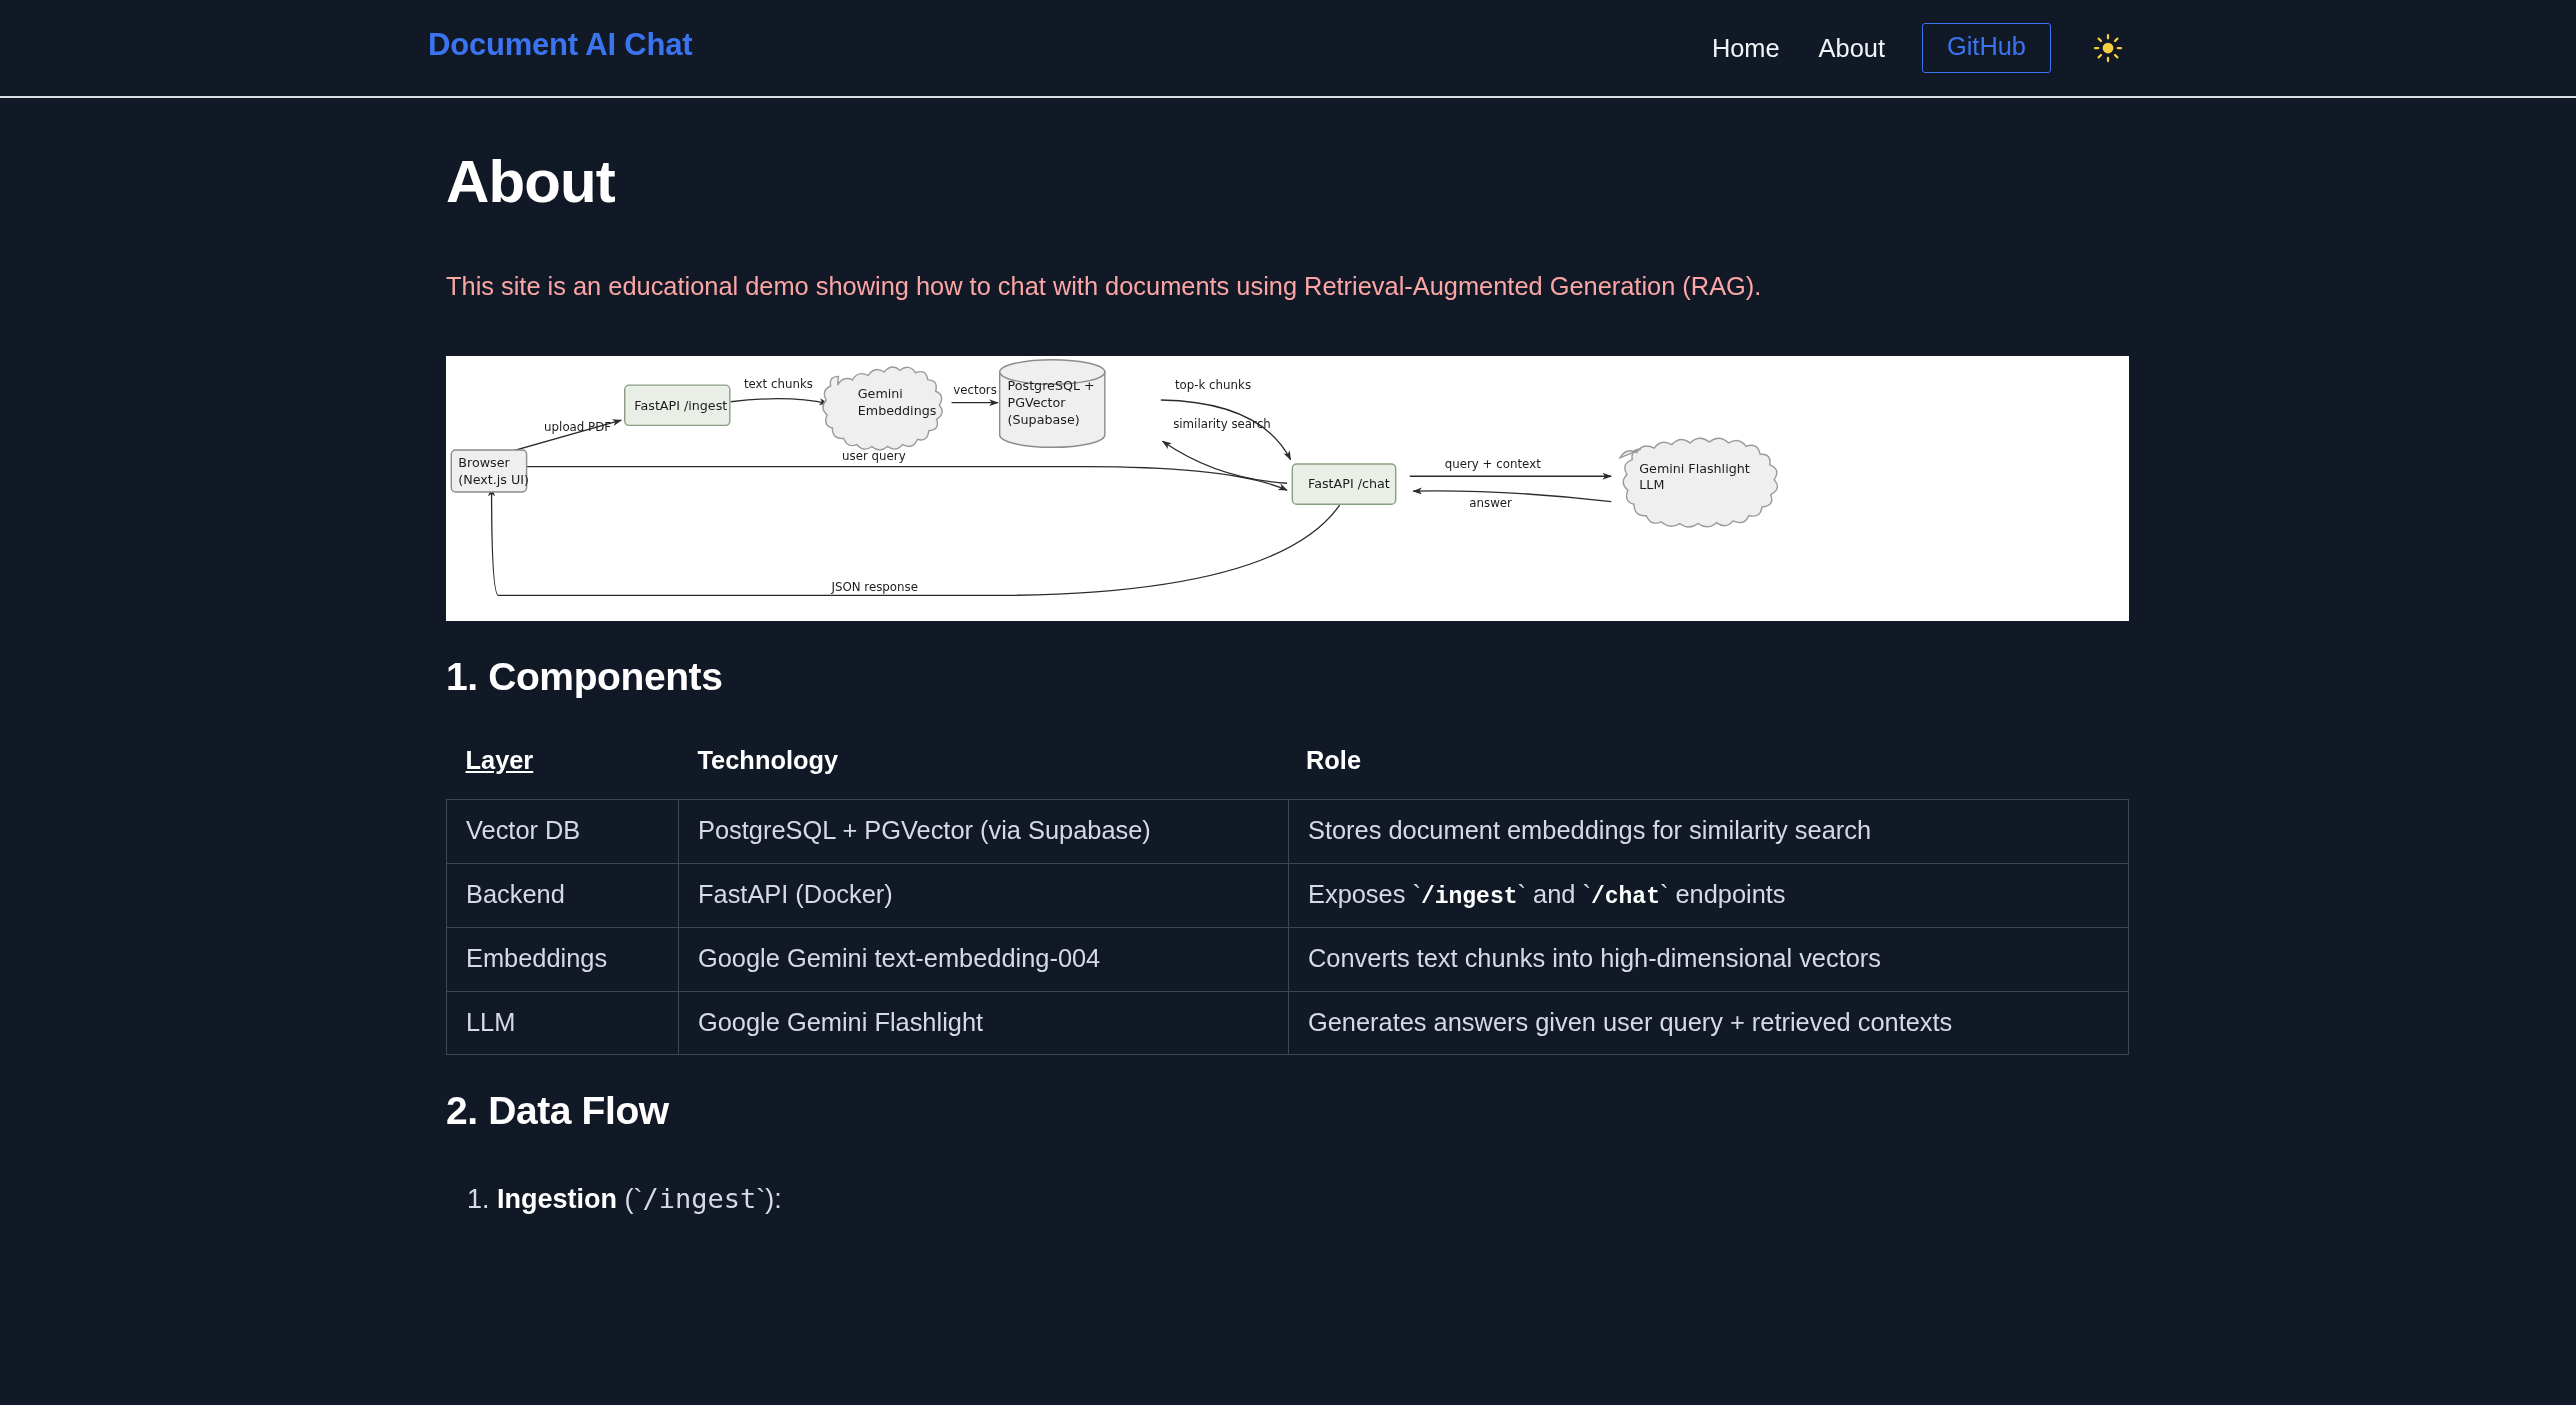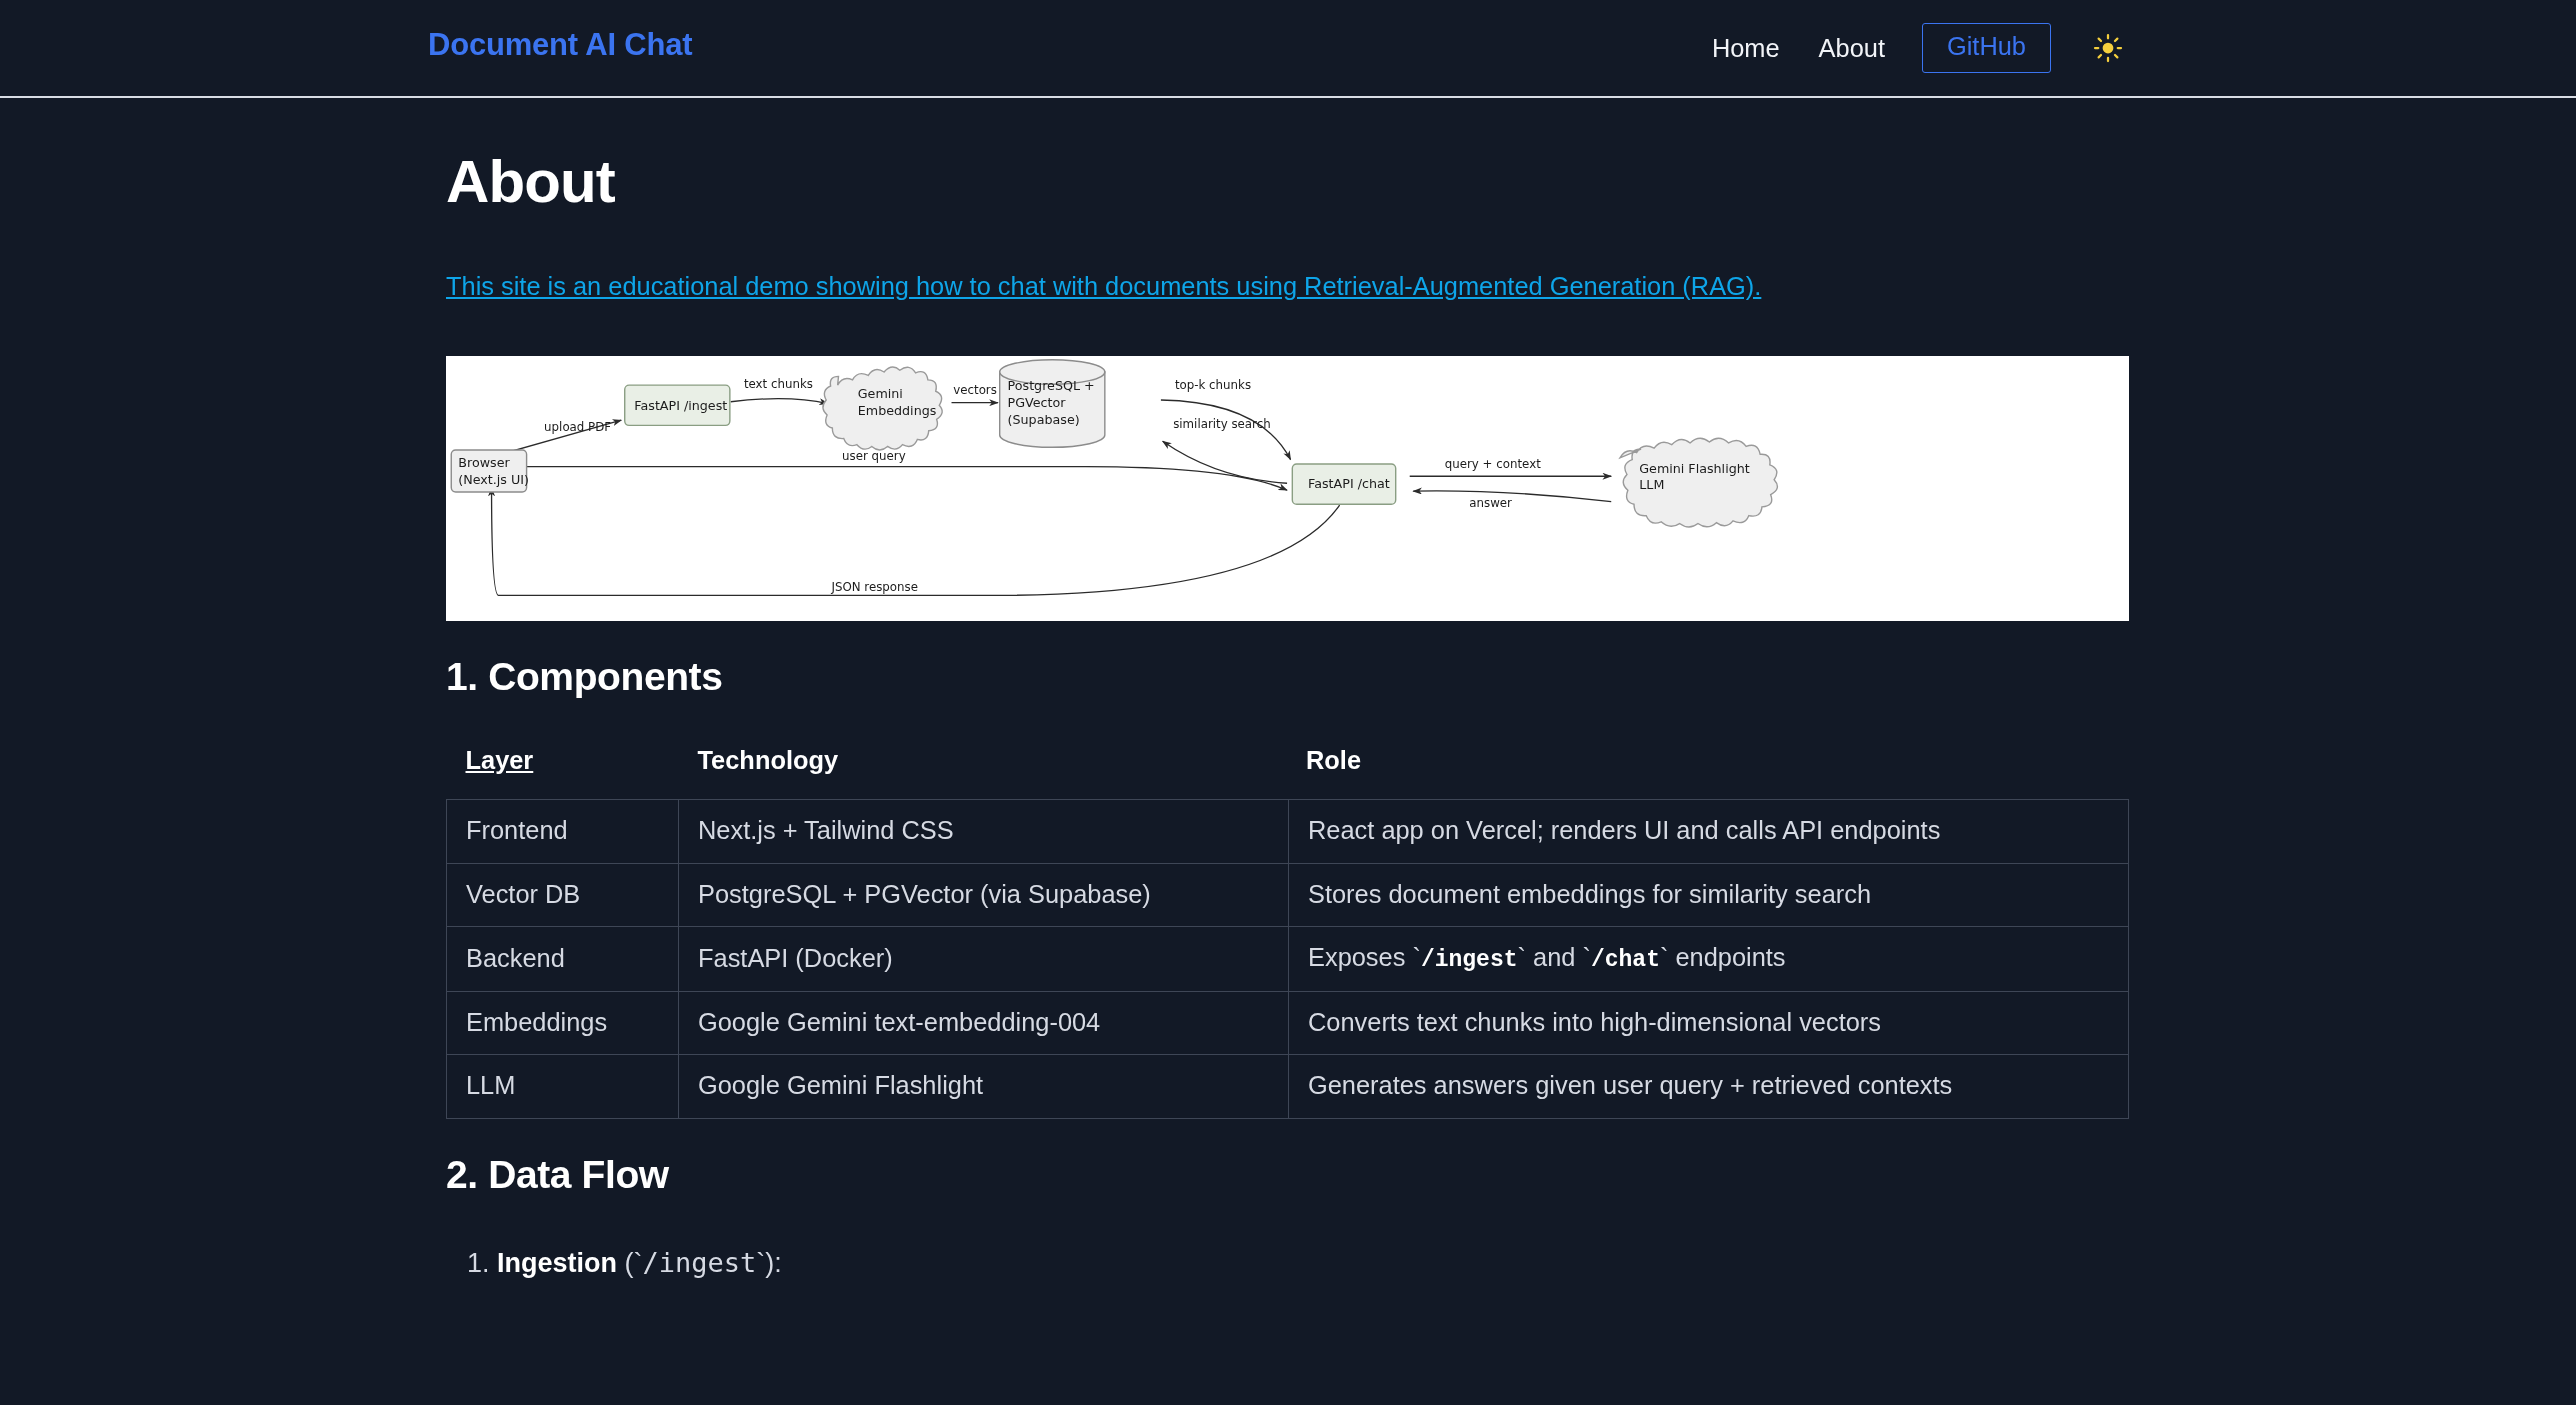--- a/index.html
+++ b/index.html
@@ -86,23 +86,22 @@
     margin-top: 54px;
     font-size: 60px;
     font-weight: bold;
     color: #ffffff;
     letter-spacing: -0.9px;
     line-height: 1;
   }
   .intro {
     margin-top: 56px;
     font-size: 25.4px;
-    color: #0ea5e9;
+    color: #fca5a5;
     line-height: 1.45;
-    text-decoration: underline;
   }
 
   
   .diagram-wrap {
     margin-top: 51px;
     width: 1683px;
     height: 265px;
     background: #ffffff;
     overflow: hidden;
   }
@@ -298,25 +297,20 @@
     <table class="tbl">
       <thead>
         <tr>
           <th class="c0">Layer</th>
           <th class="c1">Technology</th>
           <th class="c2">Role</th>
         </tr>
       </thead>
       <tbody>
         <tr>
-          <td>Frontend</td>
-          <td>Next.js + Tailwind CSS</td>
-          <td><span>React app on Vercel; renders UI and calls API endpoints</span></td>
-        </tr>
-        <tr>
           <td>Vector DB</td>
           <td>PostgreSQL + PGVector (via Supabase)</td>
           <td><span>Stores document embeddings for similarity search</span></td>
         </tr>
         <tr>
           <td>Backend</td>
           <td>FastAPI (Docker)</td>
           <td><span>Exposes `</span><code>/ingest</code><span>` and `</span><code>/chat</code><span>` endpoints</span></td>
         </tr>
         <tr>

